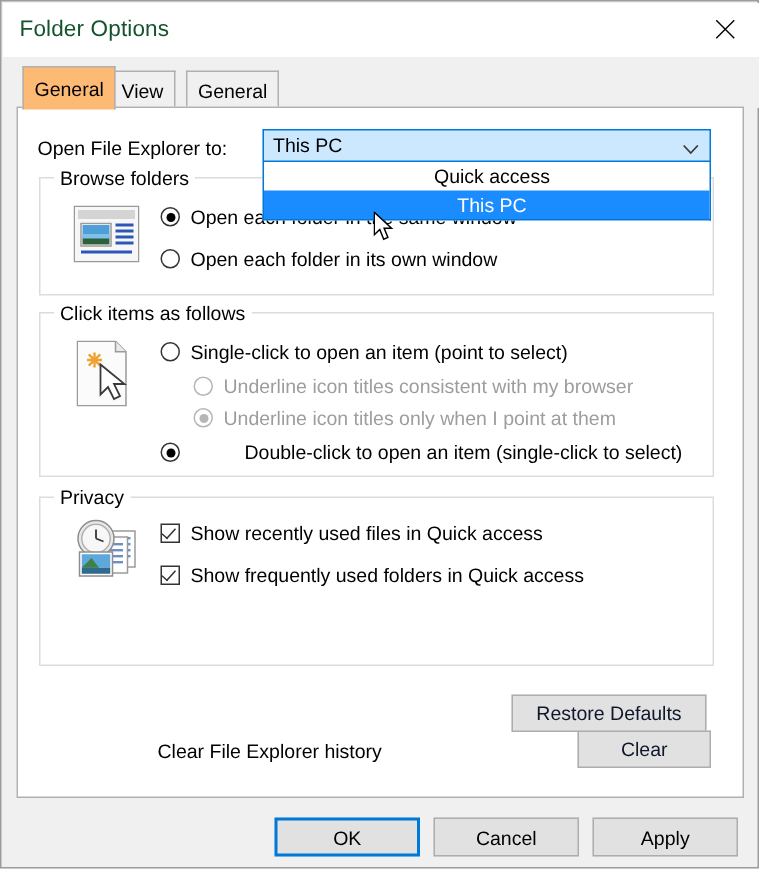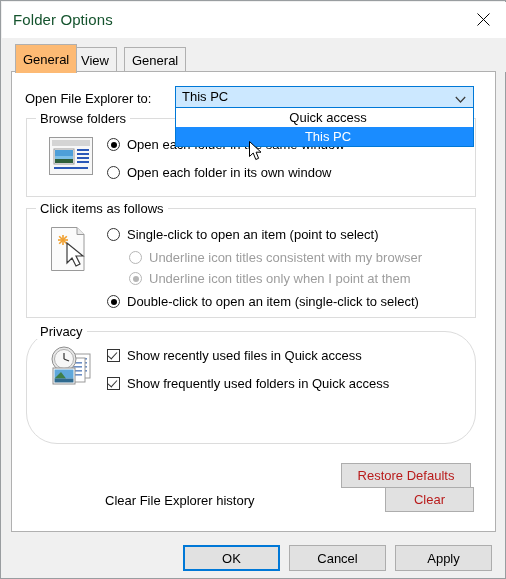--- a/index.html
+++ b/index.html
@@ -178,21 +178,21 @@
     top: -8px;
     left: 9px;
     background: #ffffff;
     padding: 0 4px;
     font-size: 13px;
     color: #000;
     white-space: nowrap;
   }
   .g-browse  { left: 14px; top: 46px;  width: 450px; height: 79px; }
   .g-click   { left: 14px; top: 136px; width: 450px; height: 110px; }
-  .g-privacy { left: 14px; top: 259px; width: 450px; height: 113px; border-radius: 31px; }
+  .g-privacy { left: 14px; top: 259px; width: 450px; height: 113px; }
 
   
   .radio-row, .check-row {
     position: absolute;
     display: flex;
     align-items: center;
     white-space: nowrap;
     font-size: 13px;
     cursor: default;
   }
@@ -245,21 +245,21 @@
   
   .btn {
     position: absolute;
     background: #e1e1e1;
     border: 1px solid #adadad;
     box-sizing: border-box;
     display: flex;
     align-items: center;
     justify-content: center;
     font-size: 13px;
-    color: #b91c1c;
+    color: #0f172a;
     cursor: default;
   }
   .btn-clear   { left: 358px; top: 155px; width: 89px; height: 25px; }
   .btn-restore { left: 329px; top: 391px; width: 130px; height: 25px; }
 
   .footer-btn {
     position: absolute;
     background: #e1e1e1;
     border: 1px solid #adadad;
     box-sizing: border-box;
@@ -398,21 +398,21 @@
       <div class="radio-row row-disabled" style="left:102px; top:41px;">
         <span class="radio disabled"></span>
         <span>Underline icon titles consistent with my browser</span>
       </div>
 
       <div class="radio-row row-disabled" style="left:102px; top:62px;">
         <span class="radio disabled checked"></span>
         <span>Underline icon titles only when I point at them</span>
       </div>
 
-      <div class="radio-row" style="left:80px; top:85px;">
+      <div class="radio-row" style="left:80px; top:85px;gap:36px;">
         <span class="radio checked"></span>
         <span>Double-click to open an item (single-click to select)</span>
       </div>
     </div>
 
     <div class="group g-privacy">
       <div class="group-title">Privacy</div>
 
       <div class="sec-icon" style="left:22px; top:14px;">
         <svg width="48" height="42" viewBox="0 0 48 42">

